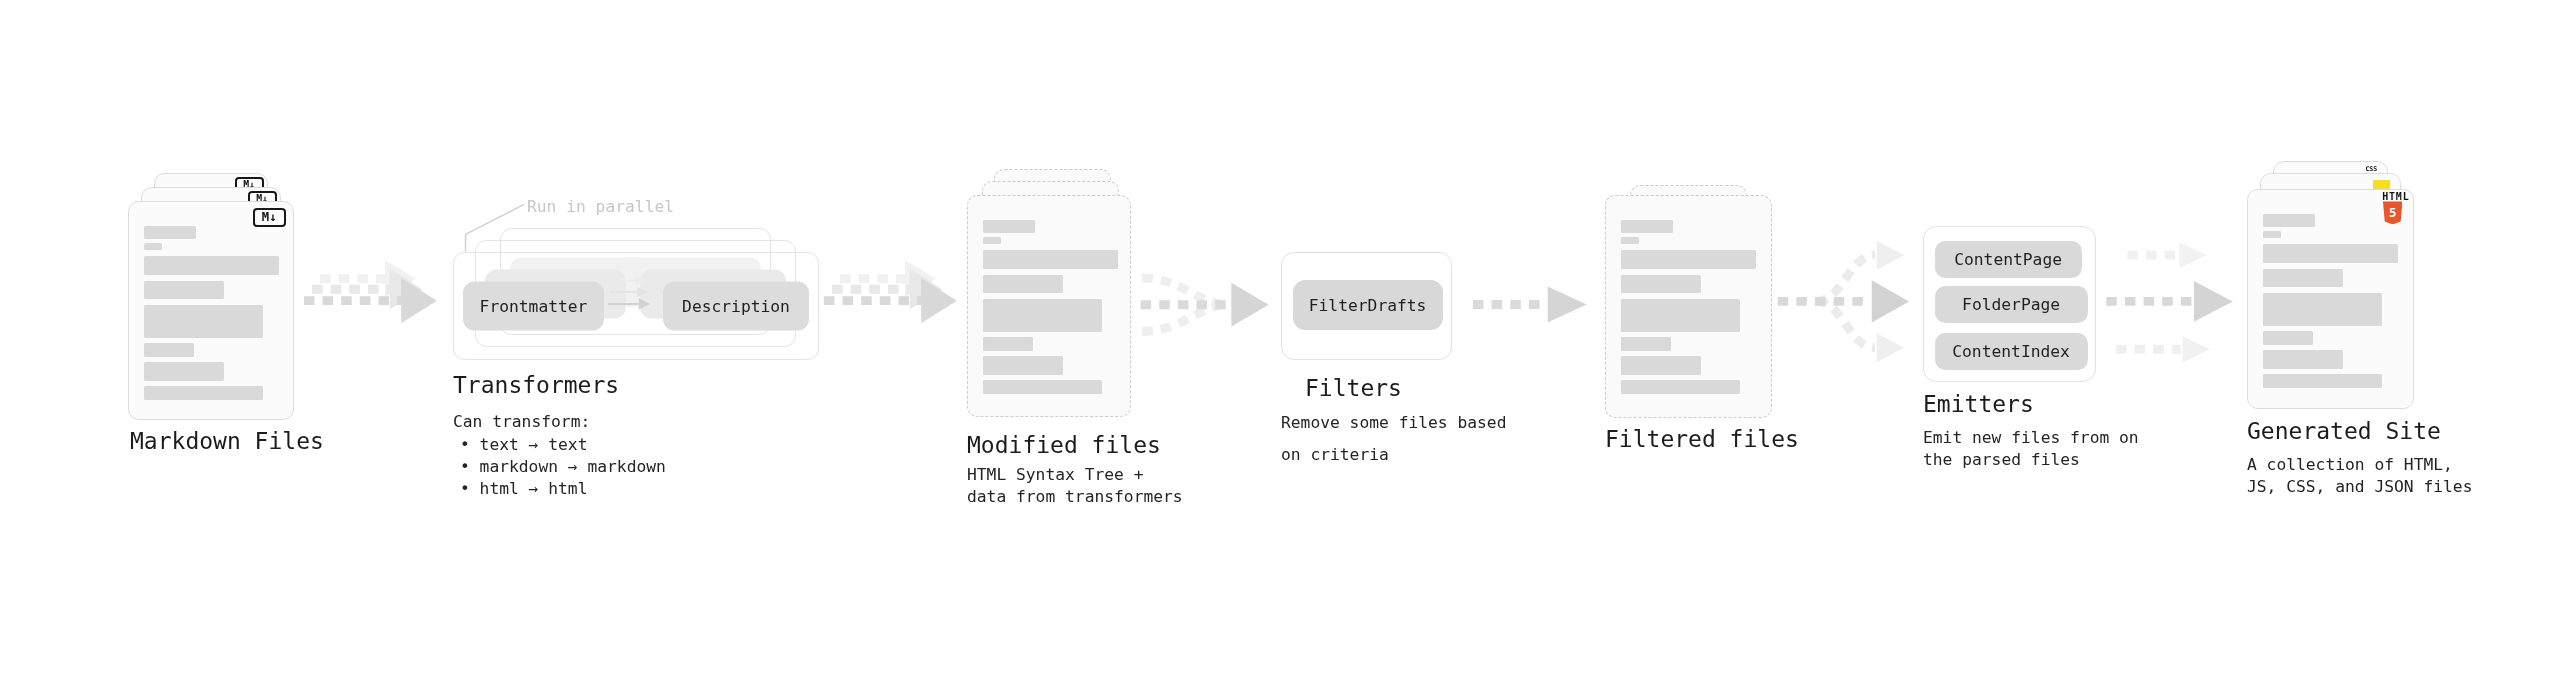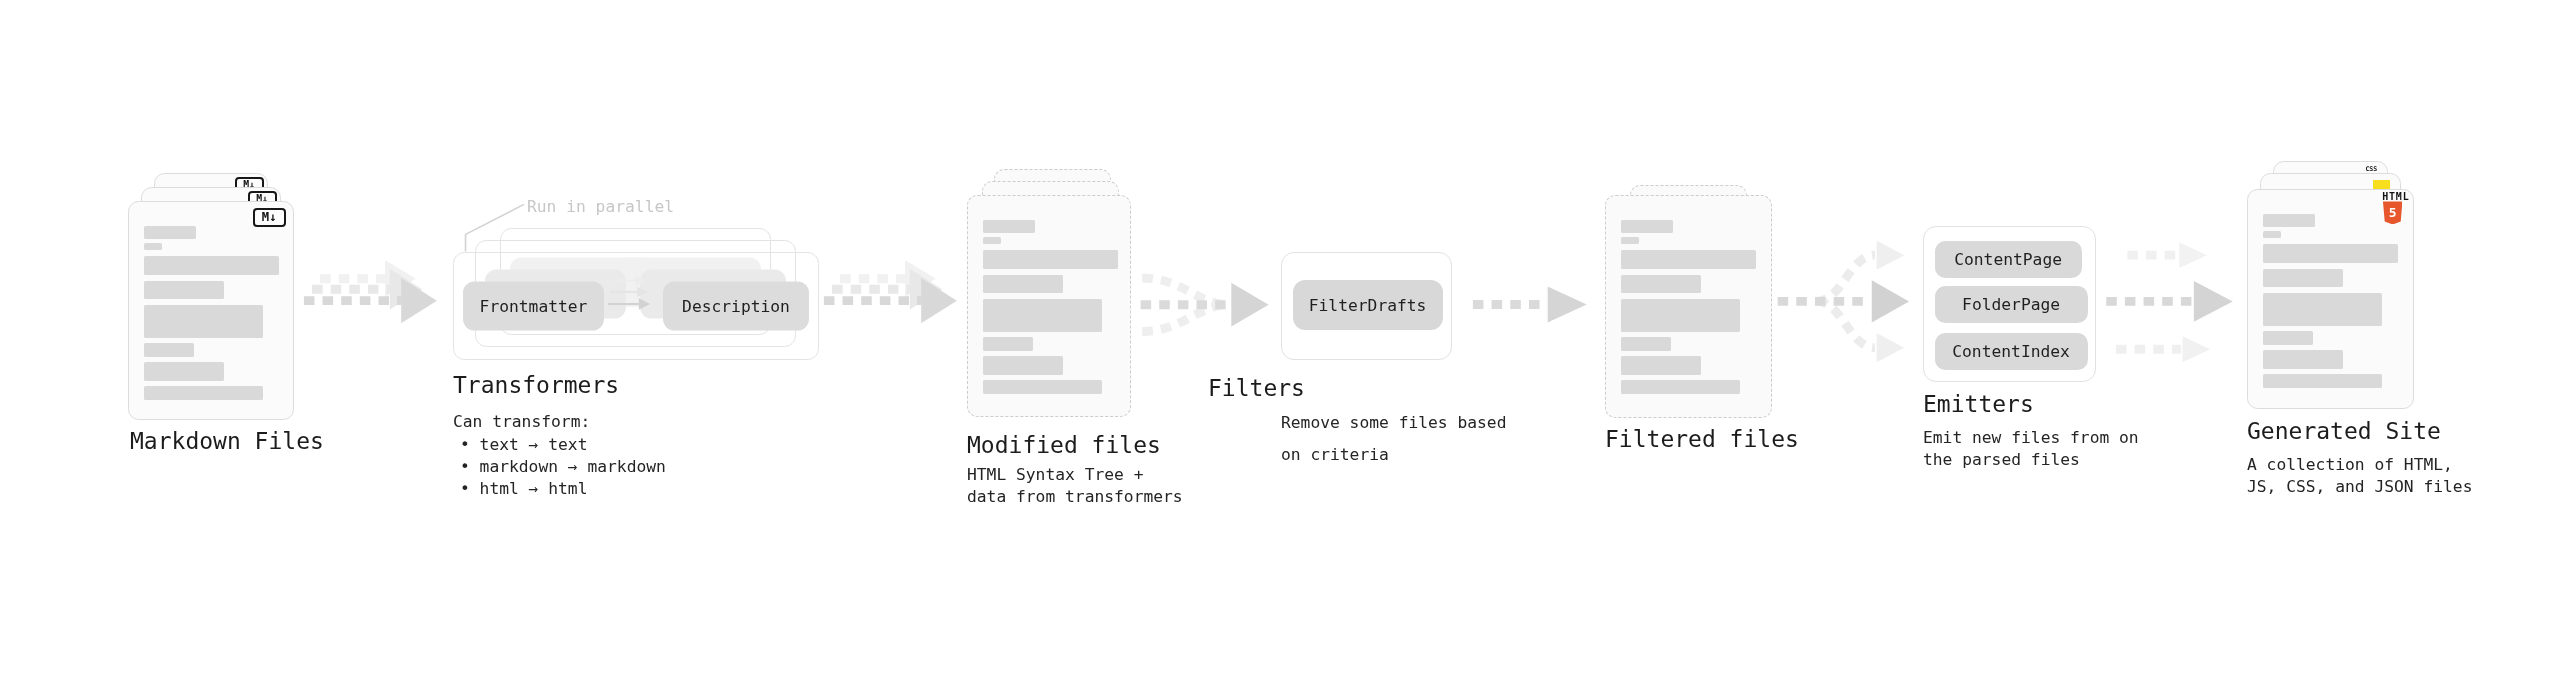--- a/index.html
+++ b/index.html
@@ -167,21 +167,21 @@
   <svg class="arrow-svg" style="left:1134px;top:265px;" width="142" height="81" viewBox="0 0 175 100">
     <path d="M 10 16 C 60 16 78 49 118 49" stroke="#eeeeee" stroke-width="11" stroke-dasharray="13 10" fill="none"></path>
     <path d="M 10 82 C 60 82 78 49 118 49" stroke="#eeeeee" stroke-width="11" stroke-dasharray="13 10" fill="none"></path>
     <line x1="8" y1="49" x2="118" y2="49" stroke="#dadada" stroke-width="11" stroke-dasharray="13 10"></line>
     <polygon points="120,22 166,49 120,76" fill="#d5d5d5"></polygon>
   </svg>
 
   <div class="wbox" style="left:1281px;top:252px;width:171px;height:108px;">
     <div class="pill" style="left:10.6px;top:27px;width:150px;height:50px;background:#d8d8d8;border-radius:12.2px;">FilterDrafts</div>
   </div>
-  <div class="title" style="left:1208px;top:374px;text-align:right;">Filters</div>
+  <div class="title" style="left:1305px;top:374px;text-align:right;">Filters</div>
   <div class="body" style="left:1281px;top:412px;">Remove some files based</div>
   <div class="body" style="left:1281px;top:444px;">on criteria</div>
 
   <svg class="arrow-svg" style="left:1468px;top:280px;" width="126" height="49" viewBox="0 0 155 60">
     <line x1="6" y1="30" x2="96" y2="30" stroke="#dadada" stroke-width="11" stroke-dasharray="13 10"></line>
     <polygon points="98,8 146,30 98,52" fill="#d5d5d5"></polygon>
   </svg>
 
   <div class="doc dashed" style="left:1630px;top:185px;width:117px;height:42px;"></div>
   <div class="doc dashed" style="left:1605px;top:195px;width:167px;height:223px;">

